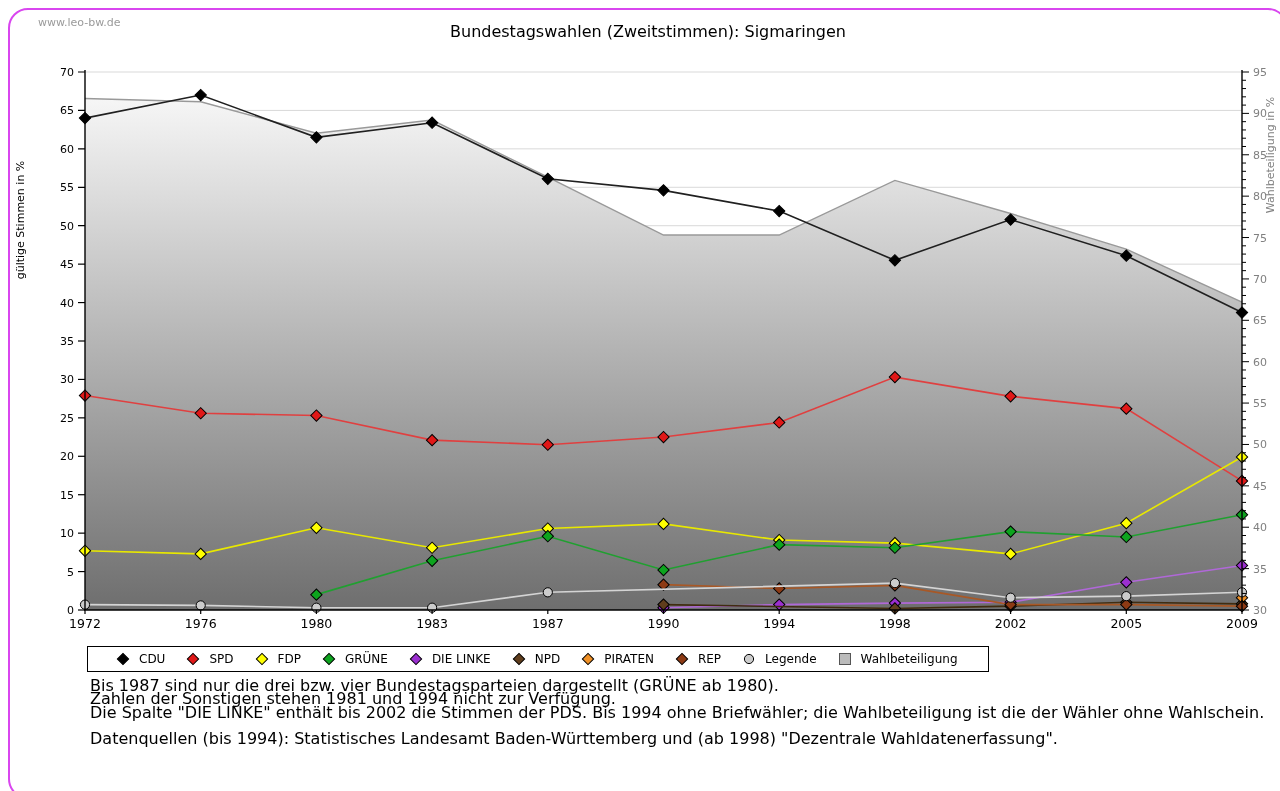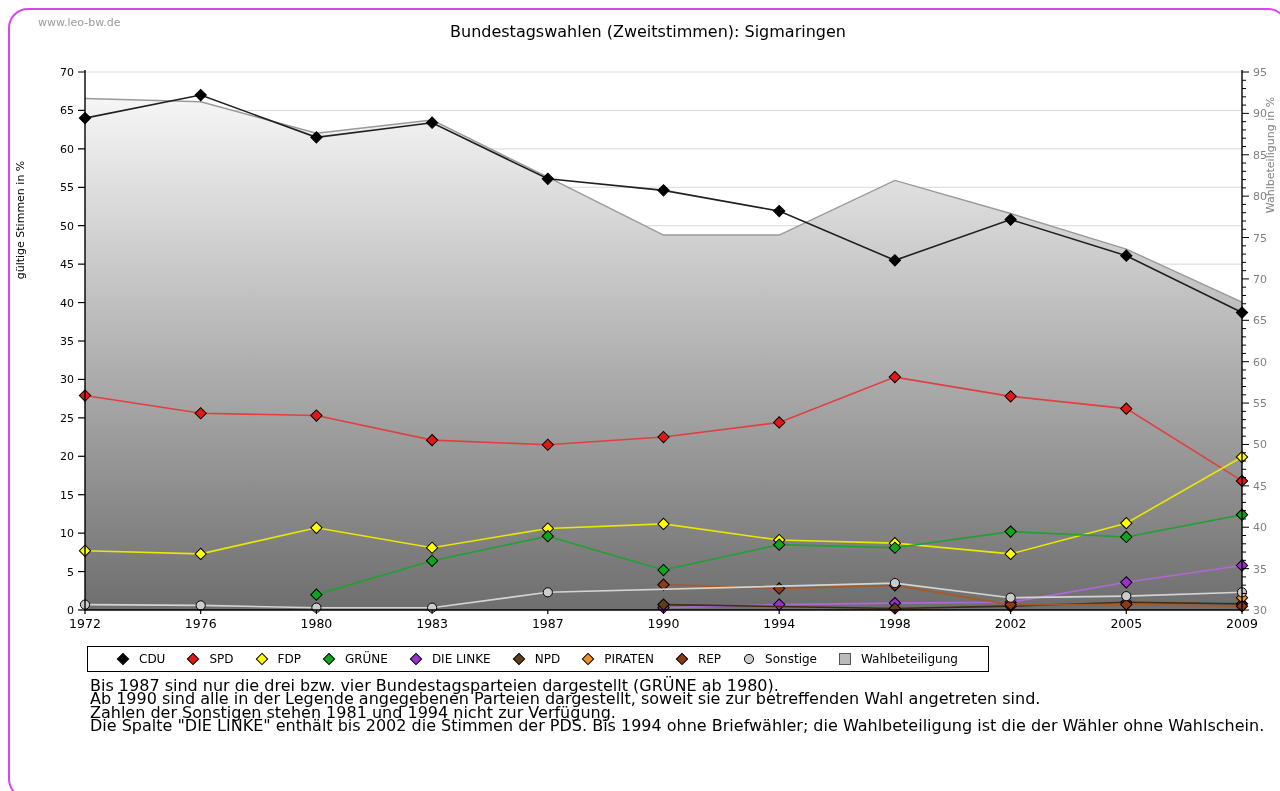--- a/index.html
+++ b/index.html
@@ -308,30 +308,30 @@
       <span class="legend-item">
         <svg width="14" height="14">
           <rect x="3" y="3" width="8" height="8" fill="#8d3a14" stroke="#000" stroke-width="1" transform="rotate(45 7 7)"></rect>
         </svg>
         <span>REP</span>
       </span>
       <span class="legend-item">
         <svg width="14" height="14">
           <circle cx="7" cy="7" r="4.6" fill="#cccccc" stroke="#000" stroke-width="1"></circle>
         </svg>
-        <span>Sonstige</span>
+        <span>Legende</span>
       </span>
       <span class="legend-item">
         <svg width="14" height="14">
           <rect x="1.5" y="1.5" width="11" height="11" fill="#bbbbbb" stroke="#555" stroke-width="1"></rect>
         </svg>
         <span>Wahlbeteiligung</span>
       </span>
     </div>
   <div id="notes">
     <div id="notes-lines">
         <div>Bis 1987 sind nur die drei bzw. vier Bundestagsparteien dargestellt (GRÜNE ab 1980).</div>
-        <div>Ab 1990 sind alle in der Legende angegebenen Parteien dargestellt, soweit sie zur betreffenden Wahl angetreten sind.</div>
         <div>Zahlen der Sonstigen stehen 1981 und 1994 nicht zur Verfügung.</div>
         <div>Die Spalte "DIE LINKE" enthält bis 2002 die Stimmen der PDS. Bis 1994 ohne Briefwähler; die Wahlbeteiligung ist die der Wähler ohne Wahlschein.</div>
       </div>
+    <div id="source-line">Datenquellen (bis 1994): Statistisches Landesamt Baden-Württemberg und (ab 1998) "Dezentrale Wahldatenerfassung".</div>
   </div>
 </div>
 
 </body></html>

